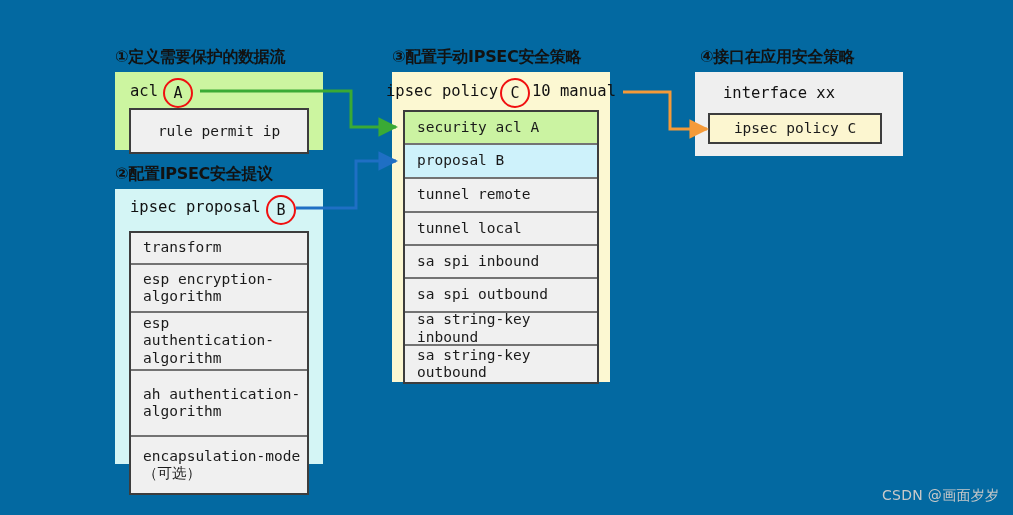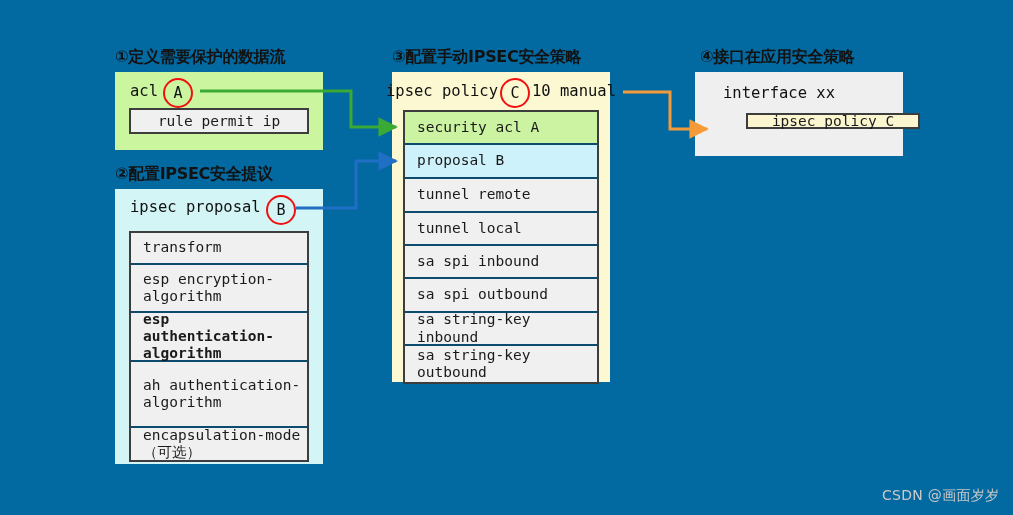--- a/index.html
+++ b/index.html
@@ -68,21 +68,21 @@
   .cmd-box.hl-yellow { background: #fcf6d0; }
 
   
   .stack {
     position: absolute;
     box-sizing: border-box;
     border: 2px solid #3d3d3d;
   }
   .stack-row {
     box-sizing: border-box;
-    border-bottom: 2px solid #0c4a6e;
+    border-bottom: 2px solid #737373;
     background: #f0f0f0;
     font-family: "DejaVu Sans Mono", monospace;
     font-size: 14.5px;
     color: #1a1a1a;
     display: flex;
     align-items: center;
     padding-left: 12px;
     white-space: pre-line;
     line-height: 1.18;
   }
@@ -130,38 +130,38 @@
 
 <div id="canvas">
 
   <div class="section-title" style="left:115px; top:47px;">①定义需要保护的数据流</div>
 
   <div class="panel panel-green" style="left:115px; top:72px; width:208px; height:78px;"></div>
 
   <div class="panel-head" style="left:130px; top:82px;">acl</div>
   <div class="circle-letter" style="left:163px; top:78px;">A</div>
 
-  <div class="cmd-box center" style="left:129px; top:108px; width:180px; height:26px;">rule permit ip</div>
+  <div class="cmd-box center" style="left:129px; top:108px; width:180px; height:46px;">rule permit ip</div>
 
   <div class="section-title" style="left:115px; top:164px;">②配置IPSEC安全提议</div>
 
   <div class="panel panel-cyan" style="left:115px; top:189px; width:208px; height:275px;"></div>
 
   <div class="panel-head" style="left:130px; top:198px;">ipsec proposal</div>
   <div class="circle-letter" style="left:266px; top:195px;">B</div>
 
   <div class="stack" style="left:129px; top:231px; width:180px;">
     <div class="stack-row" style="height:32px;padding-left:12px;">transform</div>
     <div class="stack-row" style="height:48px;">esp encryption-
 algorithm</div>
-    <div class="stack-row" style="height:49px;font-weight:bold;">esp authentication-
+    <div class="stack-row" style="height:58px;">esp authentication-
 algorithm</div>
     <div class="stack-row" style="height:66px;">ah authentication-
 algorithm</div>
-    <div class="stack-row" style="height:32px;">encapsulation-mode
+    <div class="stack-row" style="height:56px;">encapsulation-mode
  （可选）</div>
   </div>
 
   <div class="section-title" style="left:392px; top:47px;">③配置手动IPSEC安全策略</div>
 
   <div class="panel panel-yellow" style="left:392px; top:72px; width:218px; height:310px;"></div>
 
   <div class="panel-head" style="left:386px; top:82px;">ipsec policy</div>
   <div class="circle-letter" style="left:500px; top:78px;">C</div>
   <div class="panel-head" style="left:532px; top:82px;">10 manual</div>
@@ -176,21 +176,21 @@
     <div class="stack-row" style="height:33px;">sa string-key inbound</div>
     <div class="stack-row" style="height:36px;">sa string-key outbound</div>
   </div>
 
   <div class="section-title" style="left:700px; top:47px;">④接口在应用安全策略</div>
 
   <div class="panel panel-gray" style="left:695px; top:72px; width:208px; height:84px;"></div>
 
   <div class="panel-head" style="left:723px; top:84px;">interface xx</div>
 
-  <div class="cmd-box center hl-yellow" style="left:746px; top:113px; width:174px; height:16px;">ipsec policy C</div>
+  <div class="cmd-box center hl-yellow" style="left:708px; top:113px; width:174px; height:31px;">ipsec policy C</div>
 
   <svg id="connectors" viewBox="0 0 1013 515" xmlns="http://www.w3.org/2000/svg">
     <defs>
       <marker id="ah-green" viewBox="0 0 10 10" refX="9" refY="5" markerWidth="6.5" markerHeight="6.5" orient="auto-start-reverse">
         <path d="M 0 0 L 10 5 L 0 10 z" fill="#3aaa35"></path>
       </marker>
       <marker id="ah-blue" viewBox="0 0 10 10" refX="9" refY="5" markerWidth="6.5" markerHeight="6.5" orient="auto-start-reverse">
         <path d="M 0 0 L 10 5 L 0 10 z" fill="#1f6fc4"></path>
       </marker>
       <marker id="ah-orange" viewBox="0 0 10 10" refX="9" refY="5" markerWidth="6.5" markerHeight="6.5" orient="auto-start-reverse">

